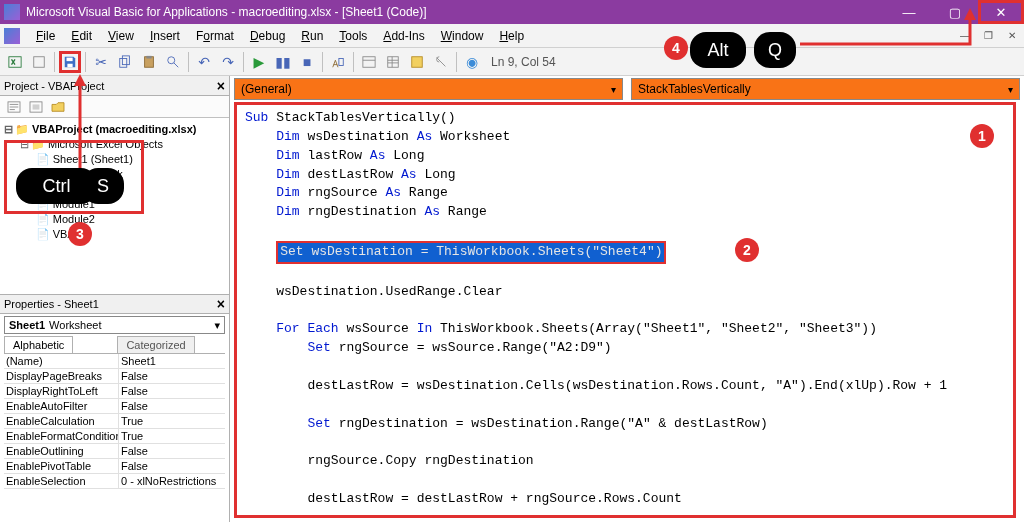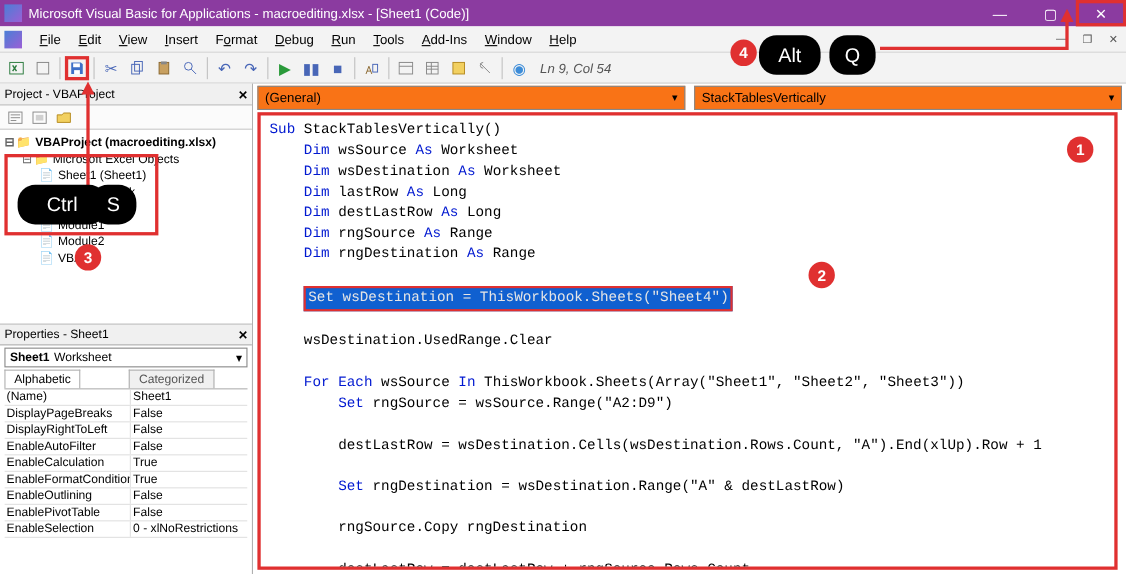--- a/index.html
+++ b/index.html
@@ -15,21 +15,21 @@
 .menubar .app-icon { width: 16px; height: 16px; background: linear-gradient(135deg,#4a7fd6,#9b5fd6); margin-right: 8px; }
 .menubar .menu { padding: 3px 8px; cursor: default; }
 .menubar .menu u { text-decoration: underline; }
 .menubar .spacer { flex: 1; }
 .menubar .mdi { width: 16px; height: 12px; margin-left: 8px; font-size: 10px; color: #555; cursor: pointer; }
 
 .toolbar { background: #f3f3f3; height: 28px; display: flex; align-items: center; padding: 0 4px; gap: 2px; border-bottom: 1px solid #d0d0d0; }
 .toolbar .tbtn { width: 22px; height: 22px; display: flex; align-items: center; justify-content: center; font-size: 14px; color: #4866b7; }
 .toolbar .tbtn.save { border: 3px solid #e03030; }
 .toolbar .sep { width: 1px; height: 20px; background: #c0c0c0; margin: 0 2px; }
-.toolbar .status { margin-left: 6px; color: #555; font-style: italic; }
+.toolbar .status { margin-left: 6px; color: #555; }
 .toolbar svg { width: 14px; height: 14px; }
 
 .main { display: flex; height: 446px; }
 .left { width: 230px; display: flex; flex-direction: column; border-right: 1px solid #b0b0b0; }
 .proj-title { background: #f0f0f0; height: 20px; display: flex; align-items: center; padding: 0 4px; border-bottom: 1px solid #b0b0b0; font-size: 11px; }
 .proj-title .x { margin-left: auto; font-weight: bold; cursor: pointer; font-size: 14px; }
 .proj-tools { height: 22px; display: flex; align-items: center; padding: 0 4px; gap: 2px; border-bottom: 1px solid #c0c0c0; background: #fbfbfb; }
 .proj-tools .pbtn { width: 20px; height: 18px; display: flex; align-items: center; justify-content: center; font-size: 12px; }
 .tree { flex: 1; background: #fff; padding: 4px; font-size: 11px; overflow: hidden; position: relative; }
 .tree .node { padding: 1px 0; white-space: nowrap; }
@@ -284,21 +284,20 @@
           <span>(General)</span>
           <span class="dd">▾</span>
         </div>
       <div class="combo">
           <span>StackTablesVertically</span>
           <span class="dd">▾</span>
         </div>
     </div>
     <div class="code">
 <div class="ln"><span class="kw">Sub</span><span> StackTablesVertically()</span></div>
-<div class="ln">    <span class="kw">Dim</span><span> wsSource </span><span class="kw">As</span><span> Worksheet</span></div>
 <div class="ln">    <span class="kw">Dim</span><span> wsDestination </span><span class="kw">As</span><span> Worksheet</span></div>
 <div class="ln">    <span class="kw">Dim</span><span> lastRow </span><span class="kw">As</span><span> Long</span></div>
 <div class="ln">    <span class="kw">Dim</span><span> destLastRow </span><span class="kw">As</span><span> Long</span></div>
 <div class="ln">    <span class="kw">Dim</span><span> rngSource </span><span class="kw">As</span><span> Range</span></div>
 <div class="ln">    <span class="kw">Dim</span><span> rngDestination </span><span class="kw">As</span><span> Range</span></div>
 <div class="ln"> </div>
 <div class="ln">    <span class="hl">Set wsDestination = ThisWorkbook.Sheets("Sheet4")</span></div>
 <div class="ln"> </div>
 <div class="ln">    wsDestination.UsedRange.Clear</div>
 <div class="ln"> </div>

